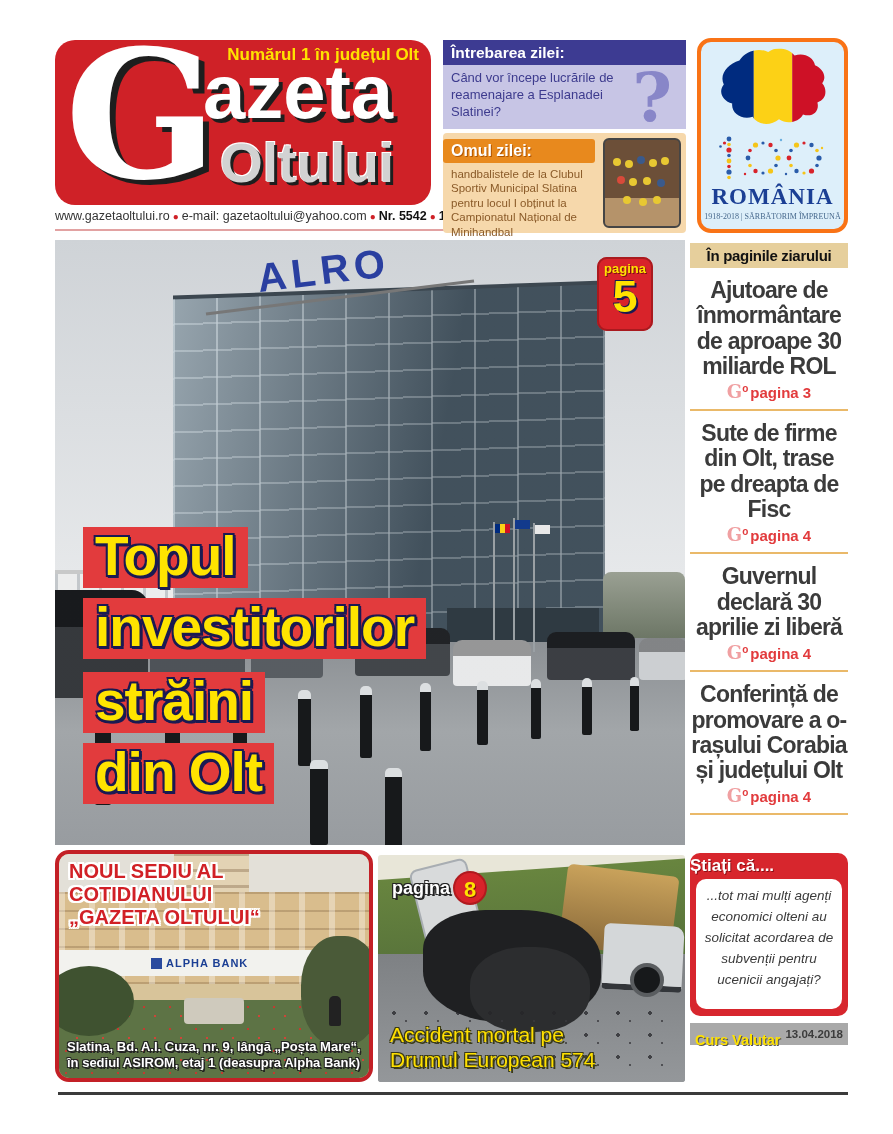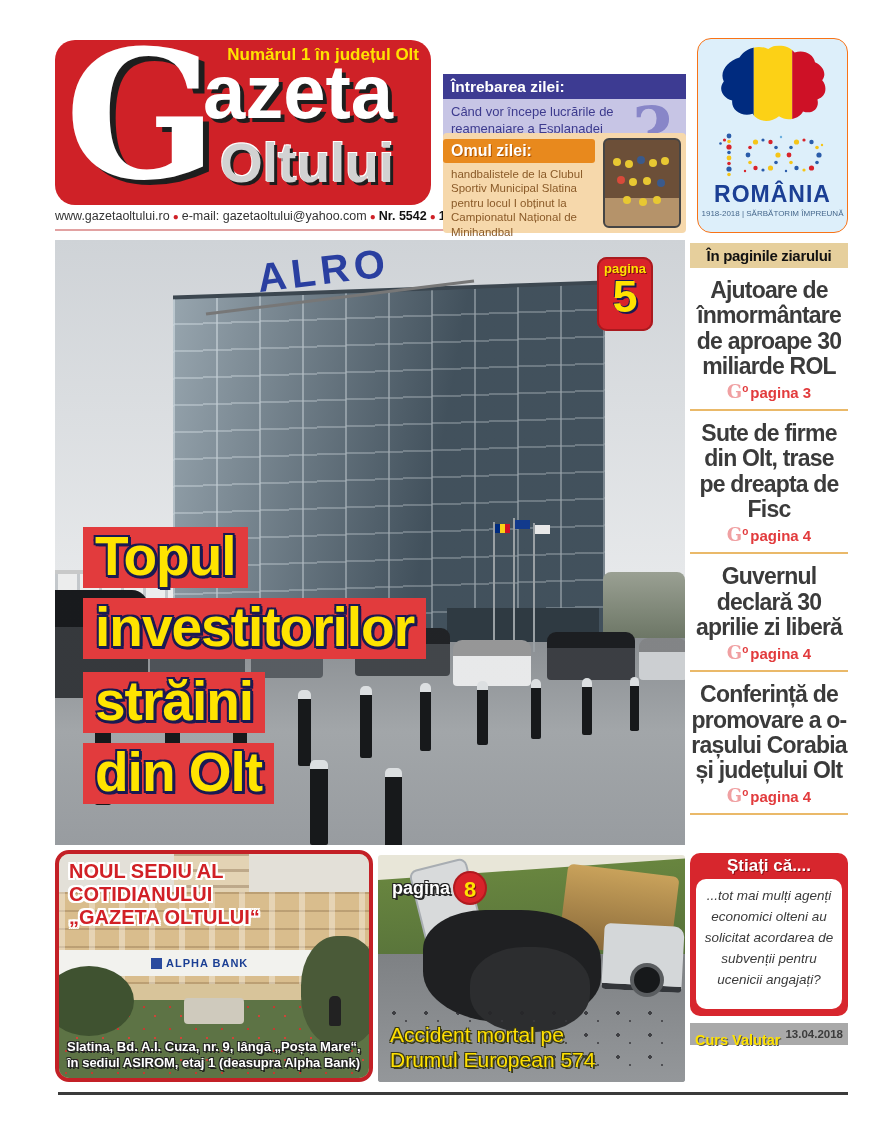--- a/index.html
+++ b/index.html
@@ -17,21 +17,21 @@
   .logo-bottom{position:absolute;left:165px;top:96px;font-size:55px;font-weight:bold;color:#d2d2d2;
             line-height:1;text-shadow:3px 3px 0 #1e1e1e,-1px -1px 0 #fff,1px -1px 0 #fff;}
   .info-line{position:absolute;left:55px;top:209px;width:640px;font-size:12.5px;color:#333;white-space:nowrap;}
   .info-line b{color:#111;}
   .sep{color:#cf2127;font-size:10px;margin:0 3px;}
   .header-rule{position:absolute;left:55px;top:229px;width:630px;height:2px;background:#e2a2a2;}
 
   
   .q-box{position:absolute;left:443px;top:40px;width:243px;height:89px;}
   .q-head{height:25px;background:#3d3b92;color:#fff;font-weight:bold;font-size:15.5px;
-          line-height:25px;padding-left:8px;margin-top:34px;}
+          line-height:25px;padding-left:8px;}
   .q-body{position:relative;height:64px;background:#c7c5e5;}
   .q-text{position:absolute;left:8px;top:5px;width:170px;color:#3d3b8e;font-size:13px;line-height:1.3;}
   .q-mark{position:absolute;right:14px;top:-8px;font-family:"DejaVu Serif",serif;
           font-size:68px;font-weight:bold;color:#8886c8;}
 
   
   .o-box{position:absolute;left:443px;top:133px;width:243px;height:100px;background:#f6d8ab;border-radius:4px;}
   .o-head{position:absolute;left:0;top:6px;width:152px;height:24px;background:#e8891d;border-radius:3px;
           color:#fff;font-weight:bold;font-size:16px;line-height:24px;padding-left:8px;
           box-sizing:border-box;text-shadow:1px 1px 0 #b05500;}
@@ -39,41 +39,41 @@
   .o-photo{position:absolute;right:5px;top:5px;width:78px;height:90px;border-radius:6px;
            border:2px solid #454545;box-sizing:border-box;overflow:hidden;
            background:linear-gradient(#6c4f38 0 68%,#b5936a 68%);}
   .team-dots{position:absolute;left:8px;top:18px;width:8px;height:8px;border-radius:50%;background:#e8c832;
       box-shadow:12px 2px 0 #e8c832,24px -2px 0 #3a5a8c,36px 1px 0 #e8c832,48px -1px 0 #e8c832,
                  4px 18px 0 #d84a3a,16px 20px 0 #e8c832,30px 19px 0 #e8c832,44px 21px 0 #3a5a8c,
                  10px 38px 0 #e8c832,26px 40px 0 #e8c832,40px 38px 0 #e8c832;}
 
   
   .ro-box{position:absolute;left:697px;top:38px;width:151px;height:195px;background:#ddeffa;
-          border-radius:14px;border:1px solid #f97316;box-sizing:border-box;}
+          border-radius:14px;border:4px solid #f97316;box-sizing:border-box;font-family:Liberation Serif, serif;}
   .ro-map{position:absolute;top:4px;left:50%;transform:translateX(-50%);width:128px;height:84px;}
   .ro-100{position:absolute;top:88px;left:50%;transform:translateX(-50%);width:128px;height:54px;}
   .ro-name{position:absolute;top:142px;width:100%;text-align:center;color:#1b3f94;
            font-weight:bold;font-size:23px;letter-spacing:1px;}
   .ro-sub{position:absolute;top:170px;width:100%;text-align:center;color:#46688c;font-size:8px;}
 
   
   .sb{position:absolute;left:690px;top:243px;width:158px;}
   .sb-title{background:#e6cf9c;color:#111;font-weight:bold;font-size:15px;letter-spacing:-0.3px;
             padding:4px 4px;text-align:center;margin-bottom:10px;}
   .sb-item{text-align:center;}
   .sb-headline{font-weight:bold;font-size:23px;line-height:1.1;color:#3b3b3b;letter-spacing:-0.8px;}
   .sb-link{margin-top:2px;font-weight:bold;font-size:15px;color:#e23b3d;}
   .g-glyph{font-family:"DejaVu Serif",serif;color:#f0a0a2;font-size:18px;font-weight:bold;}
   .g-sup{color:#e23b3d;font-size:10px;vertical-align:super;margin-right:2px;font-weight:bold;}
   .sb-divider{height:2px;background:#eab969;margin:7px 0 10px;}
 
   
   .know-box{position:absolute;left:690px;top:853px;width:158px;height:163px;background:#d7262d;border-radius:10px;}
-  .know-title{text-align:center;color:#fff;font-weight:bold;font-size:17px;padding-top:3px;
+  .know-title{text-align:left;color:#fff;font-weight:bold;font-size:17px;padding-top:3px;
               text-shadow:1px 1px 0 #8a0f14;}
   .know-inner{position:absolute;left:6px;right:6px;top:26px;bottom:7px;background:#fff;border-radius:10px;
               padding:7px 6px;box-sizing:border-box;text-align:center;font-style:italic;
               font-size:13.5px;line-height:1.55;color:#3a3a3a;}
 
   
   .fx-box{position:absolute;left:690px;top:1023px;width:158px;}
   .fx-head{height:22px;background:#a9a9a9;display:flex;justify-content:space-between;align-items:center;padding:0 5px;}
   .fx-title{color:#ffe200;font-weight:bold;font-size:14.5px;text-shadow:1px 1px 0 #555;margin-top:11px;}
   .fx-date{color:#3c3c3c;font-size:11.5px;font-weight:bold;}

